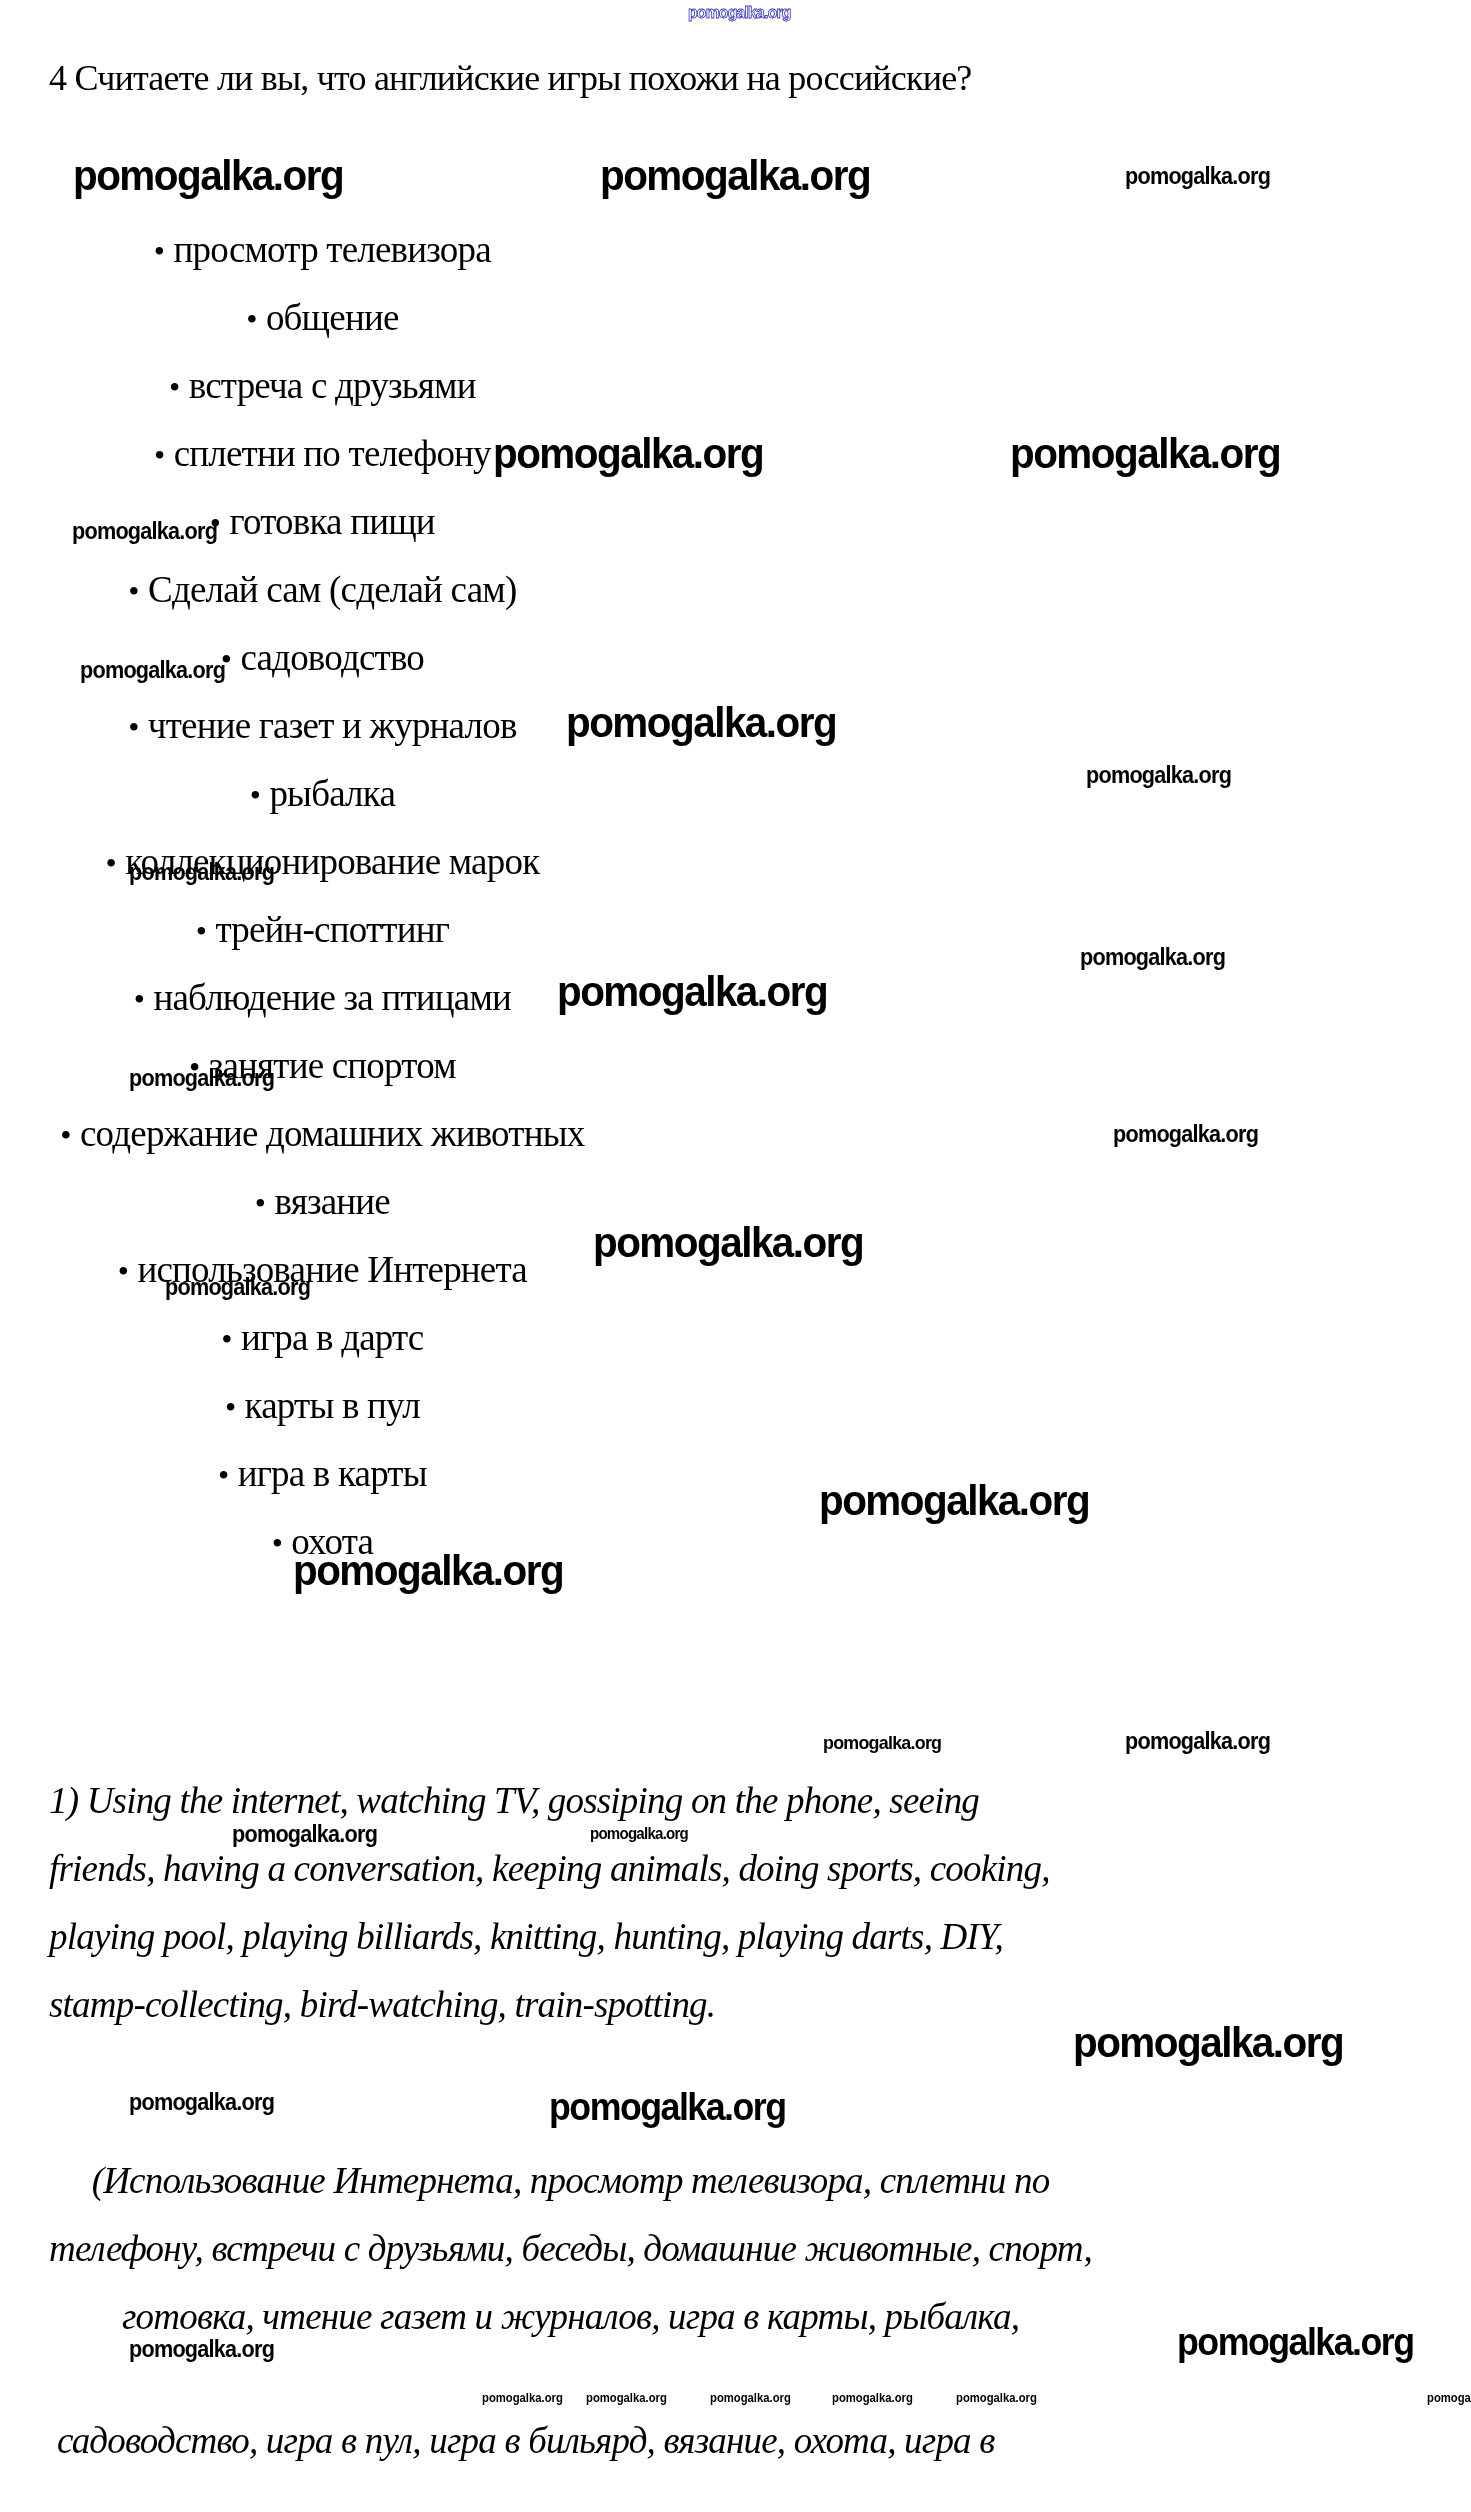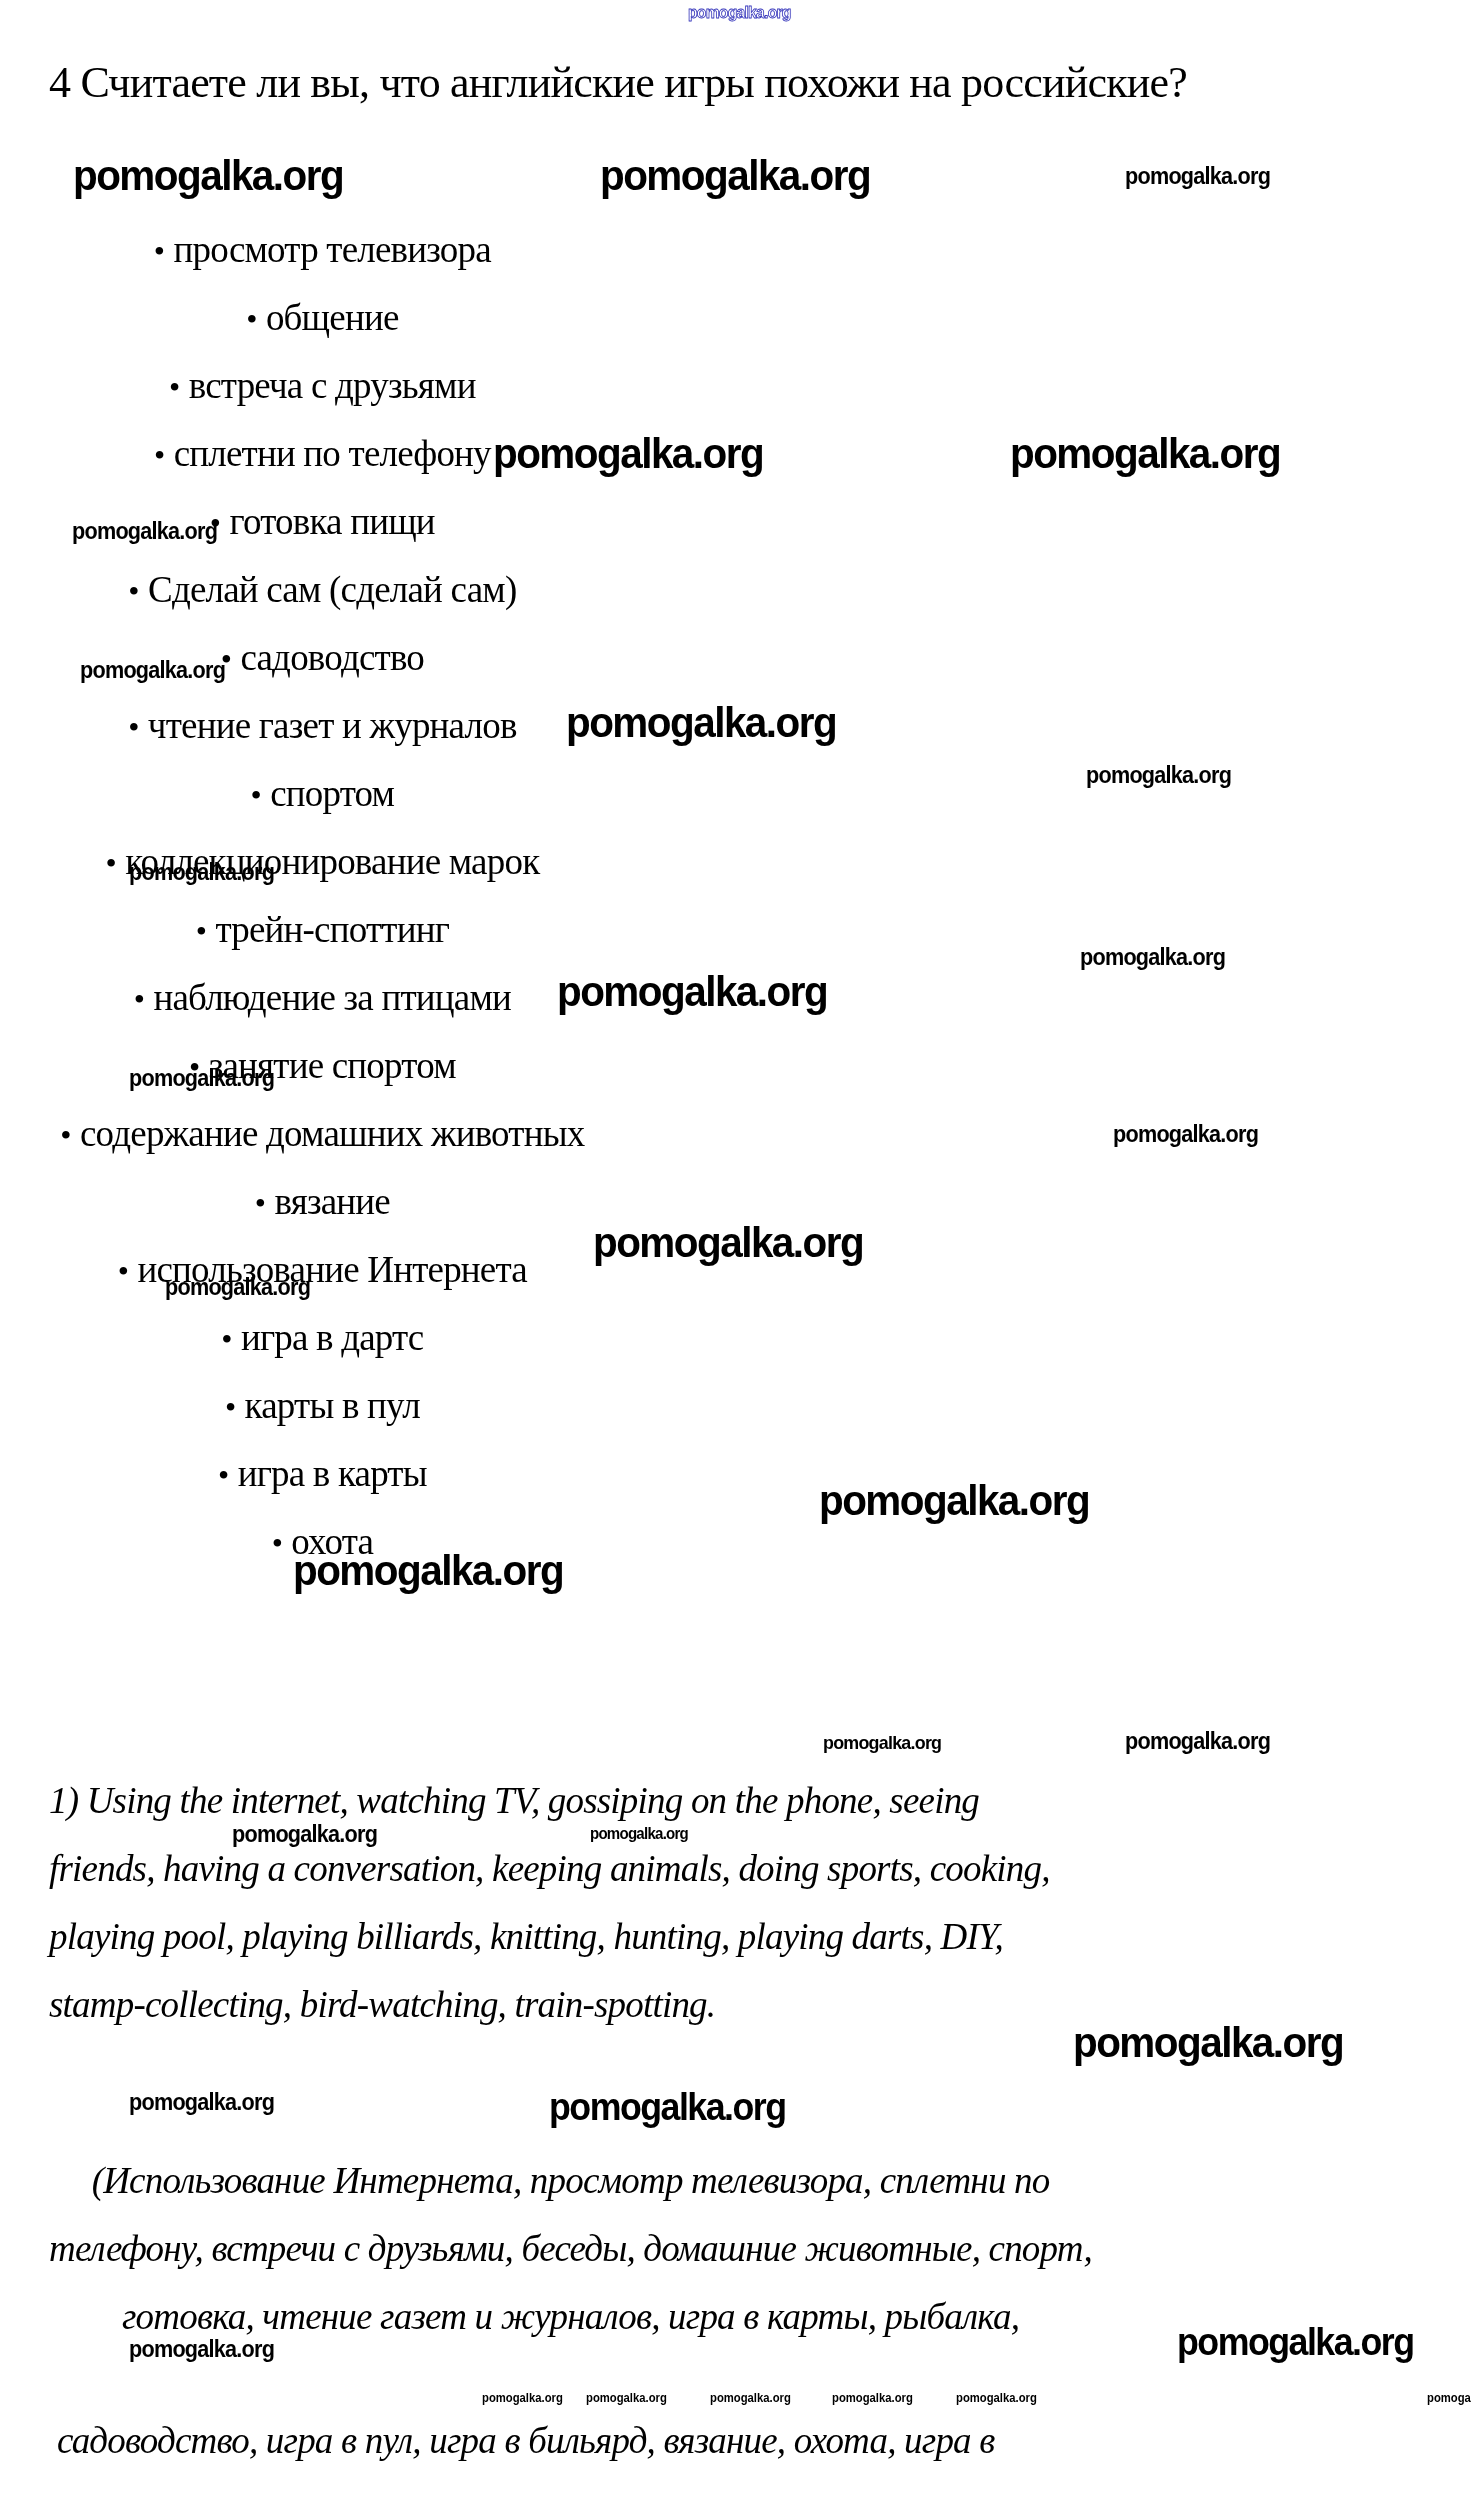--- a/index.html
+++ b/index.html
@@ -3,21 +3,21 @@
 <meta charset="utf-8">
 <style>
   html,body{margin:0;padding:0;}
   body{
     width:1472px;height:2512px;position:relative;overflow:hidden;
     background:#ffffff;color:#000;
     font-family:"Liberation Serif", serif;
   }
   .abs{position:absolute;white-space:nowrap;}
   .doc-title{
-    font-size:44px;letter-spacing:-0.8px;font-weight:normal;
+    font-size:36px;letter-spacing:-0.8px;font-weight:normal;
     font-family:"Liberation Serif", serif;
   }
   
   .hobbies{list-style:none;margin:0;padding:0;position:absolute;left:51px;top:216px;text-align:center;}
   .hobbies li{
     height:68px;line-height:68px;font-size:37px;letter-spacing:-0.8px;white-space:nowrap;
   }
   .hobbies .dot{display:inline-block;width:29px;font-size:32px;}
   
   .para-line{
@@ -53,21 +53,21 @@
 
 <ul class="hobbies">
   <li><span class="dot">•</span><span>просмотр телевизора</span></li>
   <li><span class="dot">•</span><span>общение</span></li>
   <li><span class="dot">•</span><span>встреча с друзьями</span></li>
   <li><span class="dot">•</span><span>сплетни по телефону</span></li>
   <li><span class="dot">•</span><span>готовка пищи</span></li>
   <li><span class="dot">•</span><span>Сделай сам (сделай сам)</span></li>
   <li><span class="dot">•</span><span>садоводство</span></li>
   <li><span class="dot">•</span><span>чтение газет и журналов</span></li>
-  <li><span class="dot">•</span><span>спортом</span></li>
+  <li><span class="dot">•</span><span>рыбалка</span></li>
   <li><span class="dot">•</span><span>коллекционирование марок</span></li>
   <li><span class="dot">•</span><span>трейн-споттинг</span></li>
   <li><span class="dot">•</span><span>наблюдение за птицами</span></li>
   <li><span class="dot">•</span><span>занятие спортом</span></li>
   <li><span class="dot">•</span><span>содержание домашних животных</span></li>
   <li><span class="dot">•</span><span>вязание</span></li>
   <li><span class="dot">•</span><span>использование Интернета</span></li>
   <li><span class="dot">•</span><span>игра в дартс</span></li>
   <li><span class="dot">•</span><span>карты в пул</span></li>
   <li><span class="dot">•</span><span>игра в карты</span></li>

